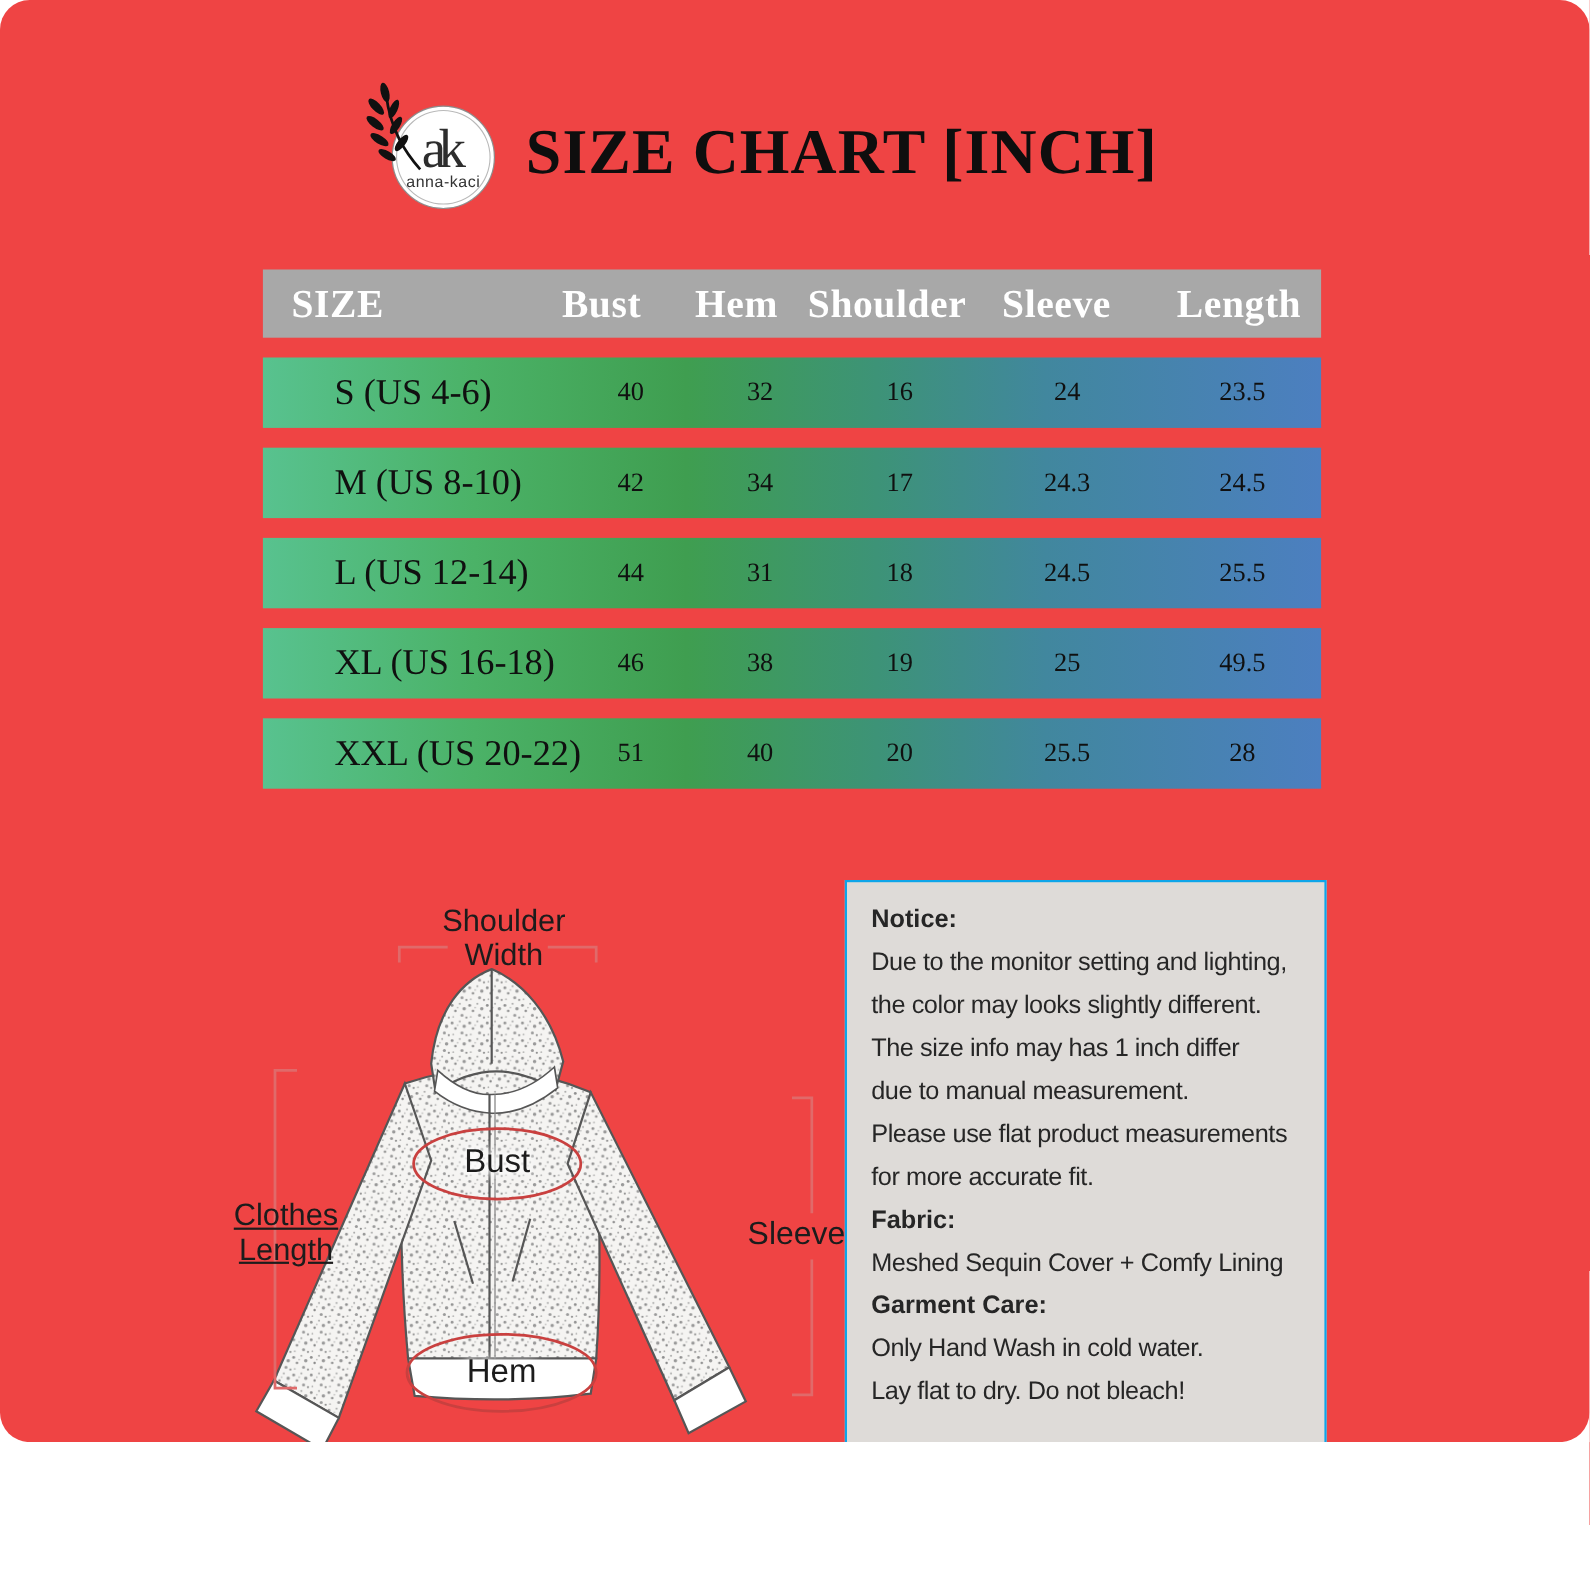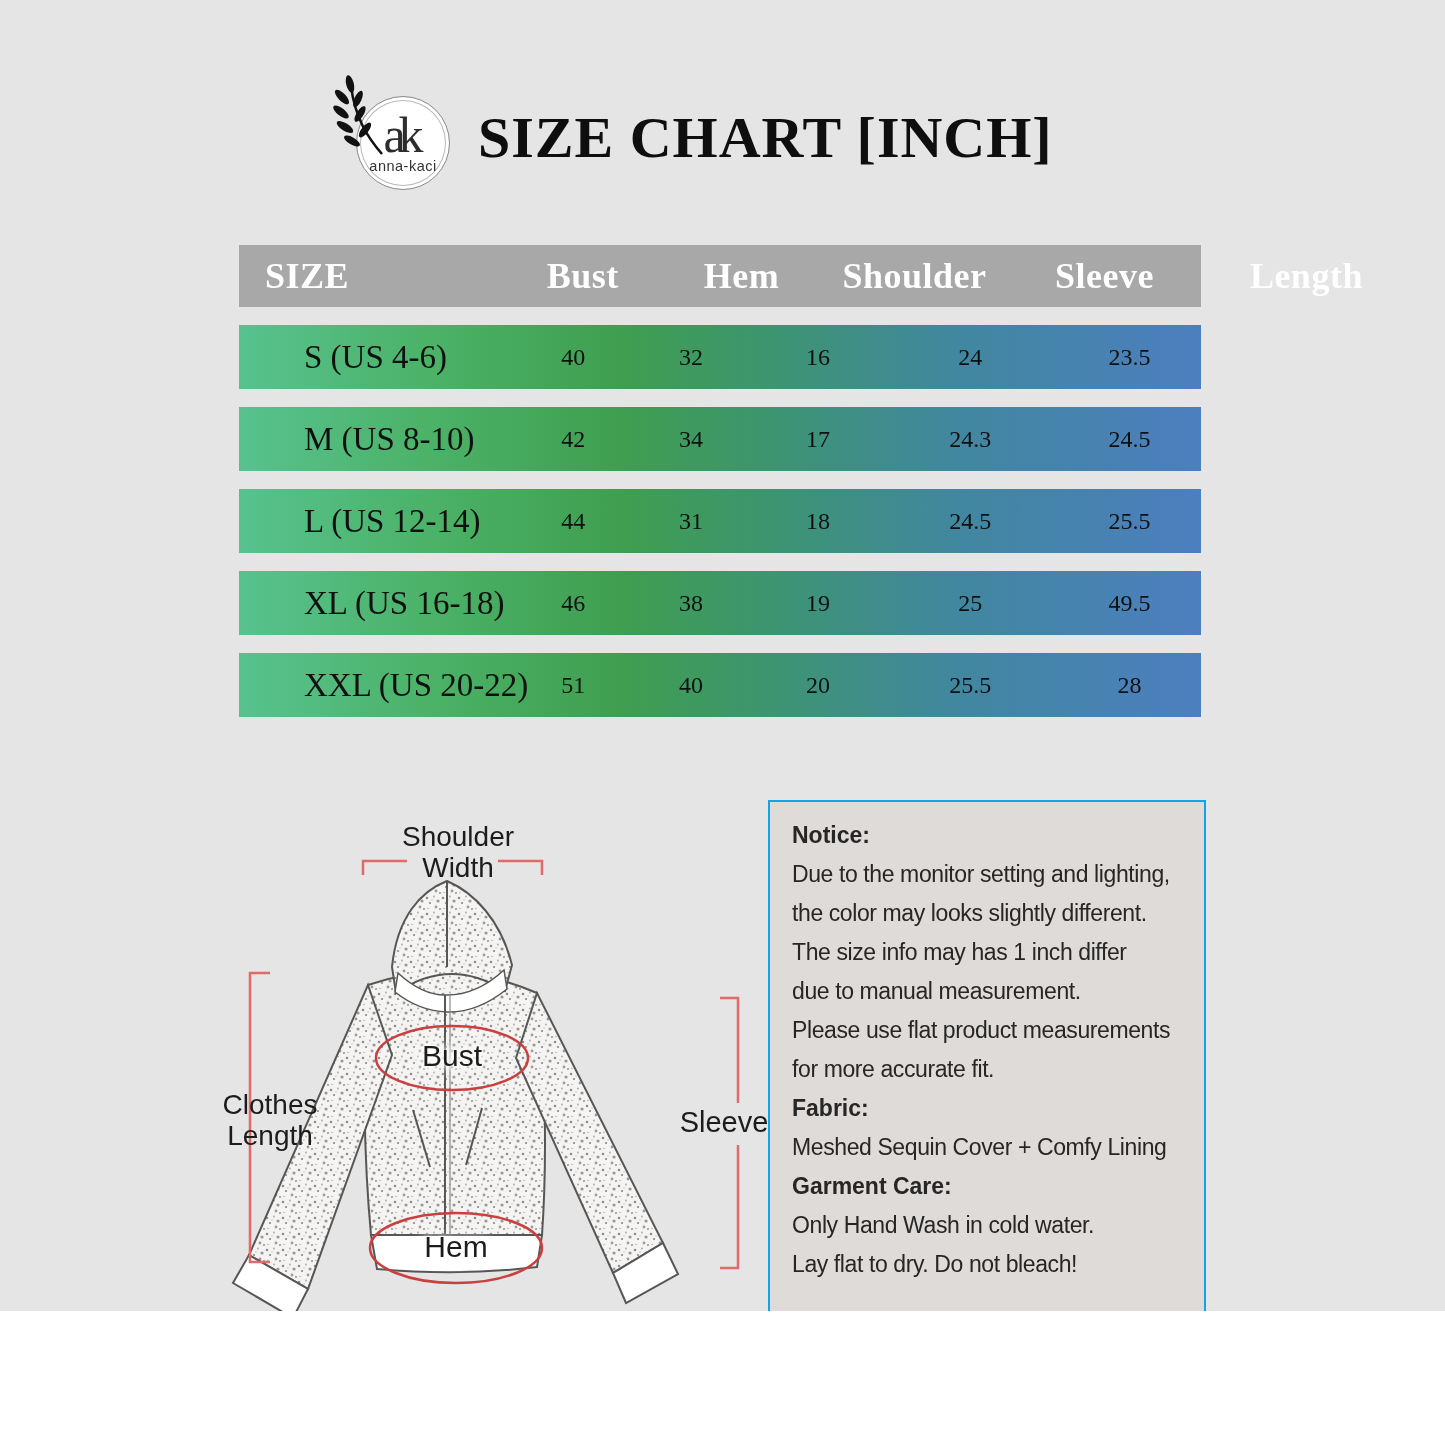--- a/index.html
+++ b/index.html
@@ -1,18 +1,19 @@
 <!DOCTYPE html>
 <html><head>
 <meta charset="utf-8">
 <style>
   html,body{margin:0;padding:0;background:#ffffff;}
   #canvas{
-    position:relative;width:1445px;height:1311px;background:#e5e5e5;overflow:hidden;
+    position:relative;width:1445px;height:1311px;background:#ef4444;overflow:hidden;
     font-family:"Liberation Sans",sans-serif;
+    border-radius:27px;
   }
   .abs{position:absolute;}
 
   
   .logo-circle{
     left:356px;top:96px;width:92px;height:92px;border-radius:50%;
     border:1.5px solid #8c8c8c;box-shadow:inset 0 0 0 3px #fff, inset 0 0 0 4px #b9b9b9;
     display:flex;flex-direction:column;align-items:center;justify-content:center;
     background:#fff;z-index:2;
   }
@@ -28,21 +29,21 @@
   }
 
   
   .size-table{left:239px;top:245px;width:962px;}
   .trow{
     display:grid;grid-template-columns:26% 12% 13.5% 14% 19% 15.5%;
     align-items:center;margin-bottom:18px;
   }
   .trow .cell{text-align:center;font-family:"Liberation Serif",serif;white-space:nowrap;}
   .trow .cell.size{text-align:left;padding-left:26px;}
-  .thead{height:62px;background:#a8a8a8;gap:36px;}
+  .thead{height:62px;background:#a8a8a8;}
   .thead .cell{color:#ffffff;font-weight:bold;font-size:36px;letter-spacing:.5px;}
   .tdata{
     height:64px;
     background:linear-gradient(90deg,#58c28f 0%,#4bb267 20%,#3f9e50 40%,
                #3d9377 58%,#41879e 74%,#4c7fc0 100%);
     padding-left:39px;
   }
   .tdata .cell{color:#101010;font-size:24px;}
   .tdata .cell.size{font-size:33px;}
 
@@ -51,21 +52,21 @@
   .diagram svg{position:absolute;left:0;top:0;}
   .dlabel{
     position:absolute;color:#1c1c1c;text-align:center;line-height:31px;
     font-size:28px;white-space:nowrap;
   }
   .dlabel.glow{
     font-size:30px;
     text-shadow:0 0 5px #fff,0 0 9px #fff,0 0 14px #fff,0 0 18px #fff;
   }
   .lbl-shoulder{left:170px;top:6px;width:206px;}
-  .lbl-clothes{left:18px;top:274px;width:134px;}
+  .lbl-clothes{left:8px;top:274px;width:134px;text-decoration:underline;}
   .lbl-sleeve{left:488px;top:292px;width:102px;font-size:29px;}
   .lbl-bust{left:217px;top:225px;width:100px;}
   .lbl-hem{left:221px;top:416px;width:100px;font-size:31px;}
 
   
   .notice-box{
     left:768px;top:800px;width:438px;height:546px;box-sizing:border-box;
     background:#dedbd8;border:2px solid #0ea5e9;
     padding:14px 10px 0 22px;
   }

